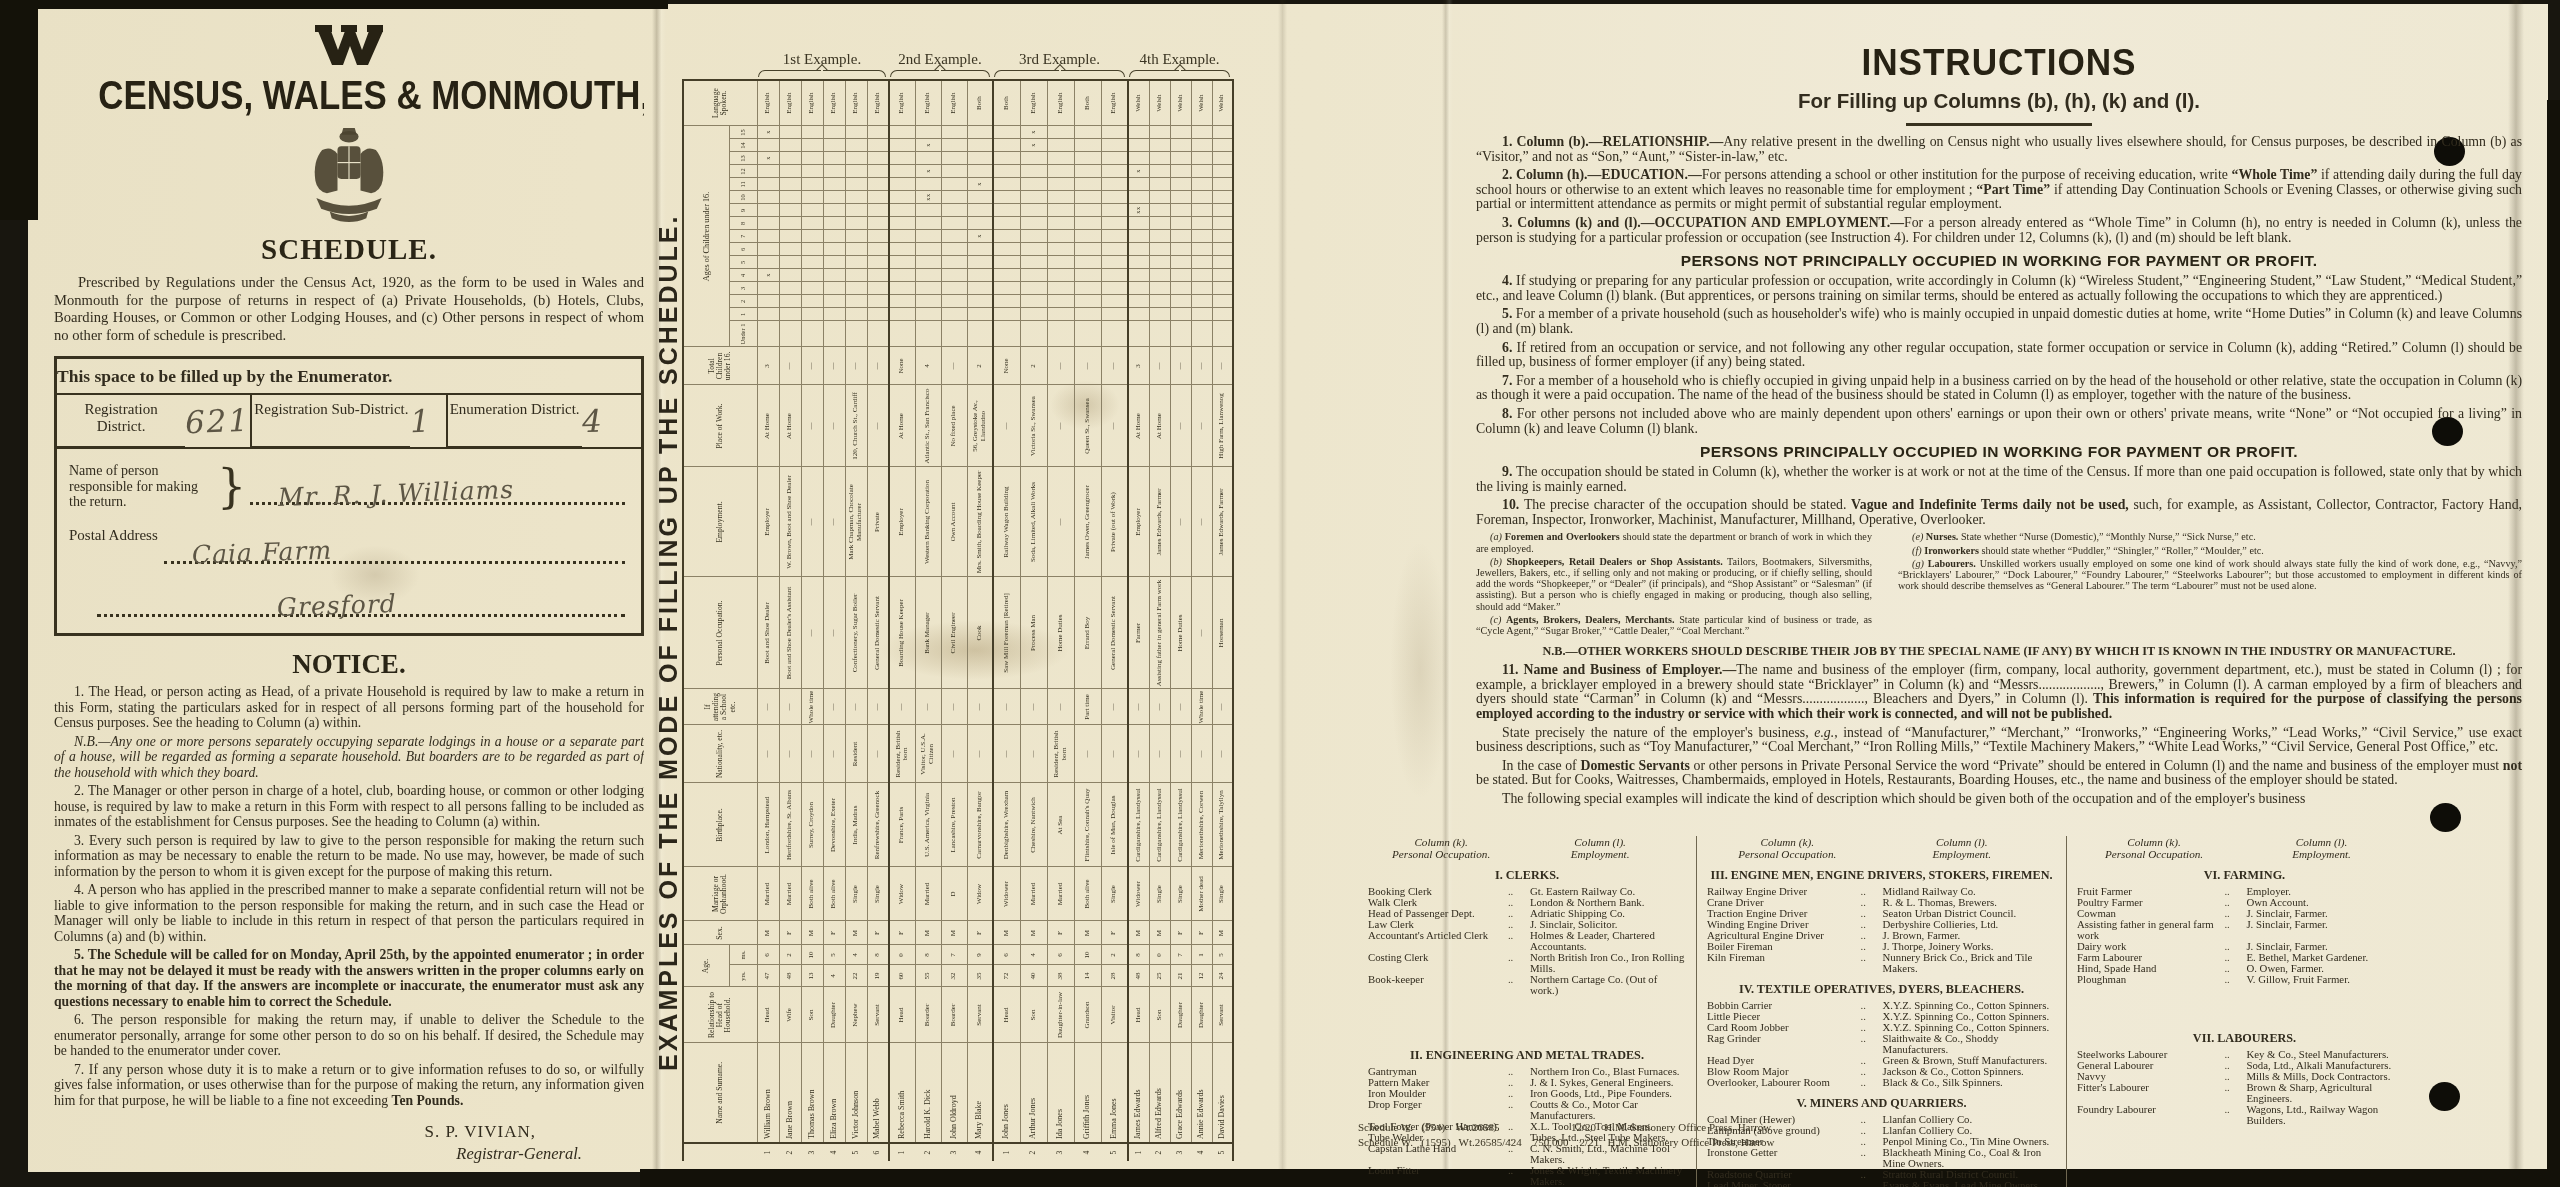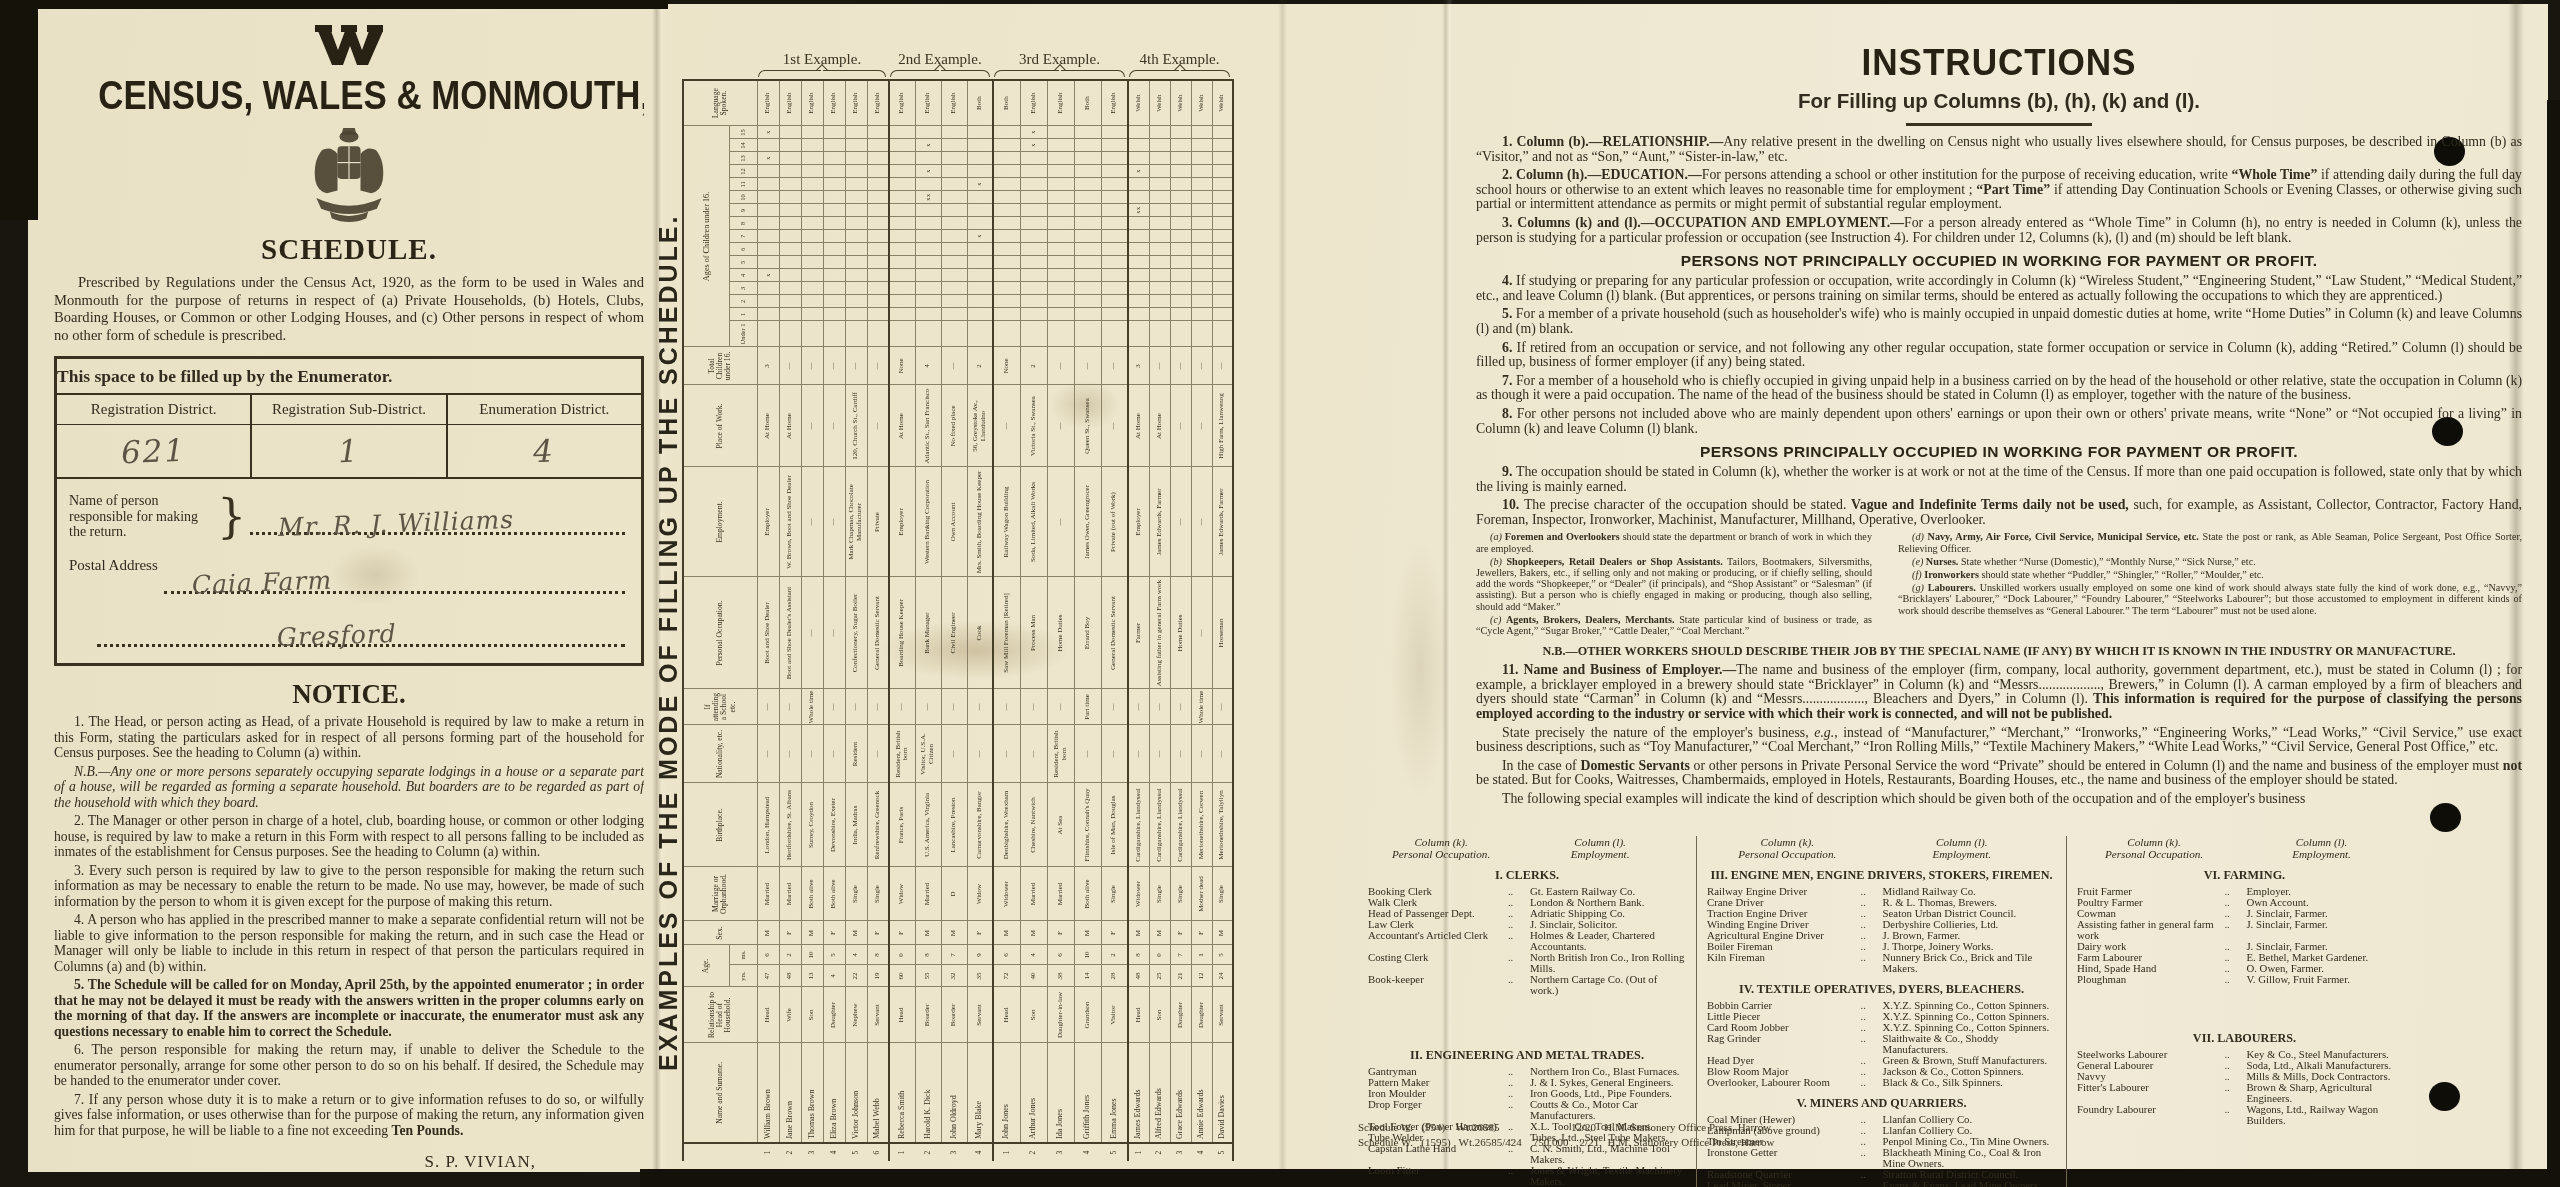--- a/index.html
+++ b/index.html
@@ -32,21 +32,21 @@
   #wmark{display:block;margin:6px auto 0}
   #main-title{text-align:center;font-family:"Liberation Sans",sans-serif;font-weight:700;
      font-size:41px;white-space:nowrap;letter-spacing:0;color:#272214;
      transform:scaleX(.85);transform-origin:50% 50%;margin-top:4px}
   #crest{display:block;margin:6px auto 0}
   #schedule-h{text-align:center;font-weight:700;font-size:29px;letter-spacing:1px;margin-top:4px;color:#2a2516}
   #prescribed{font-size:14.6px;line-height:17.6px;text-align:justify;text-indent:24px;margin-top:8px}
   #enum-box{border:3px solid #38321f;margin-top:12px}
   #enum-head{text-align:left;font-weight:700;font-size:17.5px;padding:7px 0 6px;border-bottom:2px solid #38321f}
   #enum-cols{display:flex;border-bottom:2px solid #38321f}
-  .enum-col{flex:1;border-right:2px solid #38321f;display:flex;flex-direction:column}
+  .enum-col{flex:1;border-right:2px solid #38321f;display:flex;flex-direction:row}
   .enum-col:last-child{border-right:none}
   .enum-col-label{text-align:center;font-size:15px;padding:6px 2px;border-bottom:1.5px solid #38321f}
   .enum-col-val{height:52px;display:flex;align-items:center;justify-content:center}
   .hand{font-family:"DejaVu Serif",serif;font-style:italic;color:#5d5645;transform:rotate(-2deg)}
   .hand-lg{font-size:31px;letter-spacing:2px}
   .hand-md{font-size:25px;letter-spacing:1px;white-space:nowrap}
   #enum-name-row{display:flex;align-items:center;padding:10px 16px 0 12px}
   #enum-name-label{width:148px;font-size:14px;line-height:15.5px}
   .bigbrace{font-size:46px;font-weight:400;color:#38321f;margin:0 4px 0 0;font-family:"DejaVu Serif",serif}
   .dotline{flex:1;border-bottom:3px dotted #38321f;position:relative;height:34px}
@@ -1017,21 +1017,20 @@
       <div class="ins-p"><span class="b">9. </span><span>The occupation should be stated in Column (k), whether the worker is at work or not at the time of the Census.  If more than one paid occupation is followed, state only that by which the living is mainly earned.</span></div>
       <div class="ins-p"><span class="b">10. </span><span>The precise character of the occupation should be stated.  </span><span class="b">Vague and Indefinite Terms daily not be used,</span><span> such, for example, as Assistant, Collector, Contractor, Factory Hand, Foreman, Inspector, Ironworker, Machinist, Manufacturer, Millhand, Operative, Overlooker.</span></div>
     </div>
   <div id="subwrap">
     <div id="sub-left" class="subcol">
         <div class="sub-item"><span class="i">(a) </span><span class="b">Foremen and Overlookers</span><span> should state the department or branch of work in which they are employed.</span></div>
         <div class="sub-item"><span class="i">(b) </span><span class="b">Shopkeepers, Retail Dealers or Shop Assistants.</span><span>  Tailors, Bootmakers, Silversmiths, Jewellers, Bakers, etc., if selling only and not making or producing, or if chiefly selling, should add the words “Shopkeeper,” or “Dealer” (if principals), and “Shop Assistant” or “Salesman” (if assisting).  But a person who is chiefly engaged in making or producing, though also selling, should add “Maker.”</span></div>
         <div class="sub-item"><span class="i">(c) </span><span class="b">Agents, Brokers, Dealers, Merchants.</span><span>  State particular kind of business or trade, as “Cycle Agent,” “Sugar Broker,” “Cattle Dealer,” “Coal Merchant.”</span></div>
       </div>
     <div id="sub-right" class="subcol">
-        <div class="sub-item"><span class="i">(d) </span><span class="b">Navy, Army, Air Force, Civil Service, Municipal Service, etc.</span><span>  State the post or rank, as Able Seaman, Police Sergeant, Post Office Sorter, Relieving Officer.</span></div>
         <div class="sub-item"><span class="i">(e) </span><span class="b">Nurses.</span><span>  State whether “Nurse (Domestic),” “Monthly Nurse,” “Sick Nurse,” etc.</span></div>
         <div class="sub-item"><span class="i">(f) </span><span class="b">Ironworkers</span><span> should state whether “Puddler,” “Shingler,” “Roller,” “Moulder,” etc.</span></div>
         <div class="sub-item"><span class="i">(g) </span><span class="b">Labourers.</span><span>  Unskilled workers usually employed on some one kind of work should always state fully the kind of work done, e.g., “Navvy,” “Bricklayers' Labourer,” “Dock Labourer,” “Foundry Labourer,” “Steelworks Labourer”; but those accustomed to employment in different kinds of work should describe themselves as “General Labourer.”  The term “Labourer” must not be used alone.</span></div>
       </div>
   </div>
   <div id="ins-blocks-b">
       <div class="ins-nb"><span>N.B.—OTHER WORKERS SHOULD DESCRIBE THEIR JOB BY THE SPECIAL NAME (IF ANY) BY WHICH IT IS KNOWN IN THE INDUSTRY OR MANUFACTURE.</span></div>
       <div class="ins-p"><span class="b">11. </span><span class="b">Name and Business of Employer.—</span><span>The name and business of the employer (firm, company, local authority, government department, etc.), must be stated in Column (l) ; for example, a bricklayer employed in a brewery should state “Bricklayer” in Column (k) and “Messrs.................., Brewers,” in Column (l).  A carman employed by a firm of bleachers and dyers should state “Carman” in Column (k) and “Messrs.................., Bleachers and Dyers,” in Column (l).  </span><span class="b">This information is required for the purpose of classifying the persons employed according to the industry or service with which their work is connected, and will not be published.</span></div>
       <div class="ins-p"><span>State precisely the nature of the employer's business, </span><span class="i">e.g.</span><span>, instead of “Manufacturer,” “Merchant,” “Ironworks,” “Engineering Works,” “Lead Works,” “Civil Service,” use exact business descriptions, such as “Toy Manufacturer,” “Coal Merchant,” “Iron Rolling Mills,” “Textile Machinery Makers,” “White Lead Works,” “Civil Service, General Post Office,” etc.</span></div>
       <div class="ins-p"><span>In the case of </span><span class="b">Domestic Servants</span><span> or other persons in Private Personal Service the word “Private” should be entered in Column (l) and the name and business of the employer must </span><span class="b">not</span><span> be stated.  But for Cooks, Waitresses, Chambermaids, employed in Hotels, Restaurants, Boarding Houses, etc., the name and business of the employer should be stated.</span></div>

